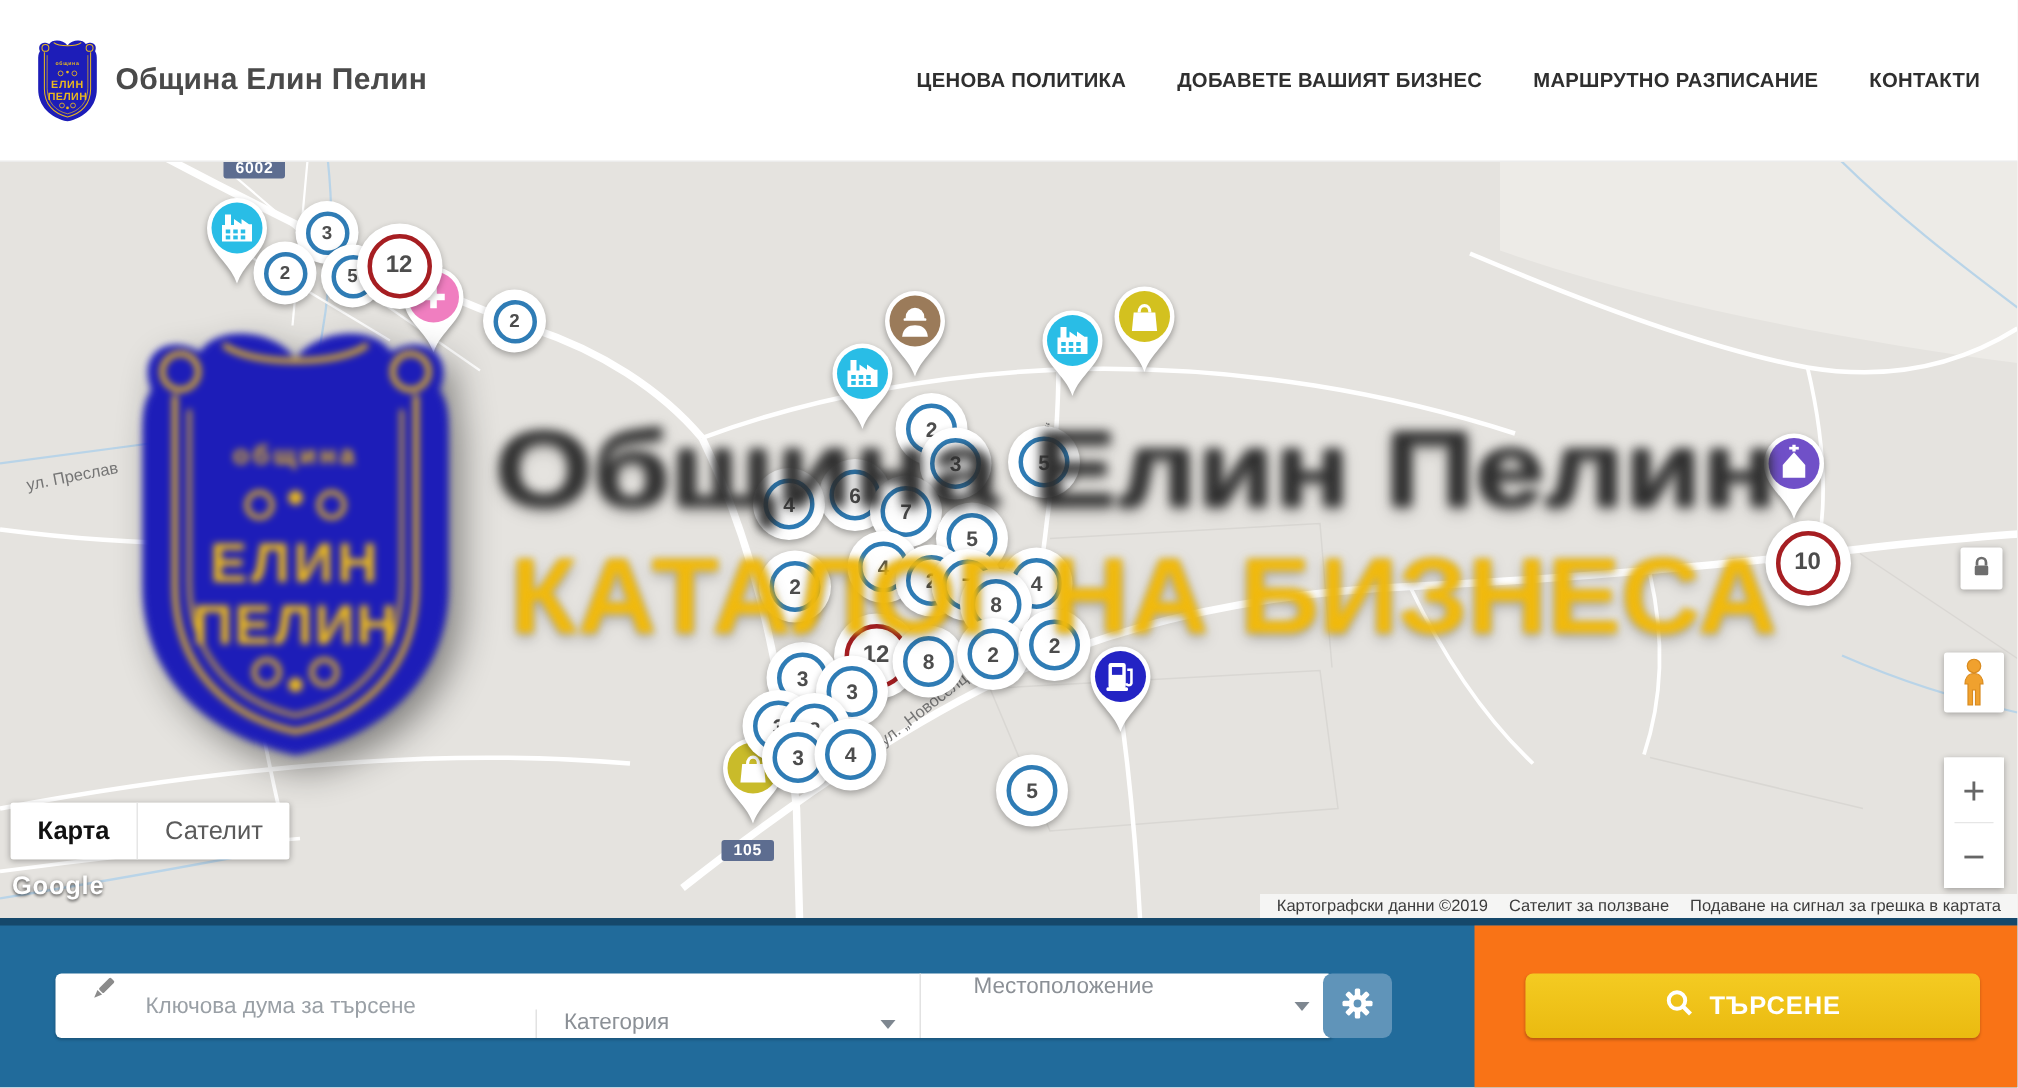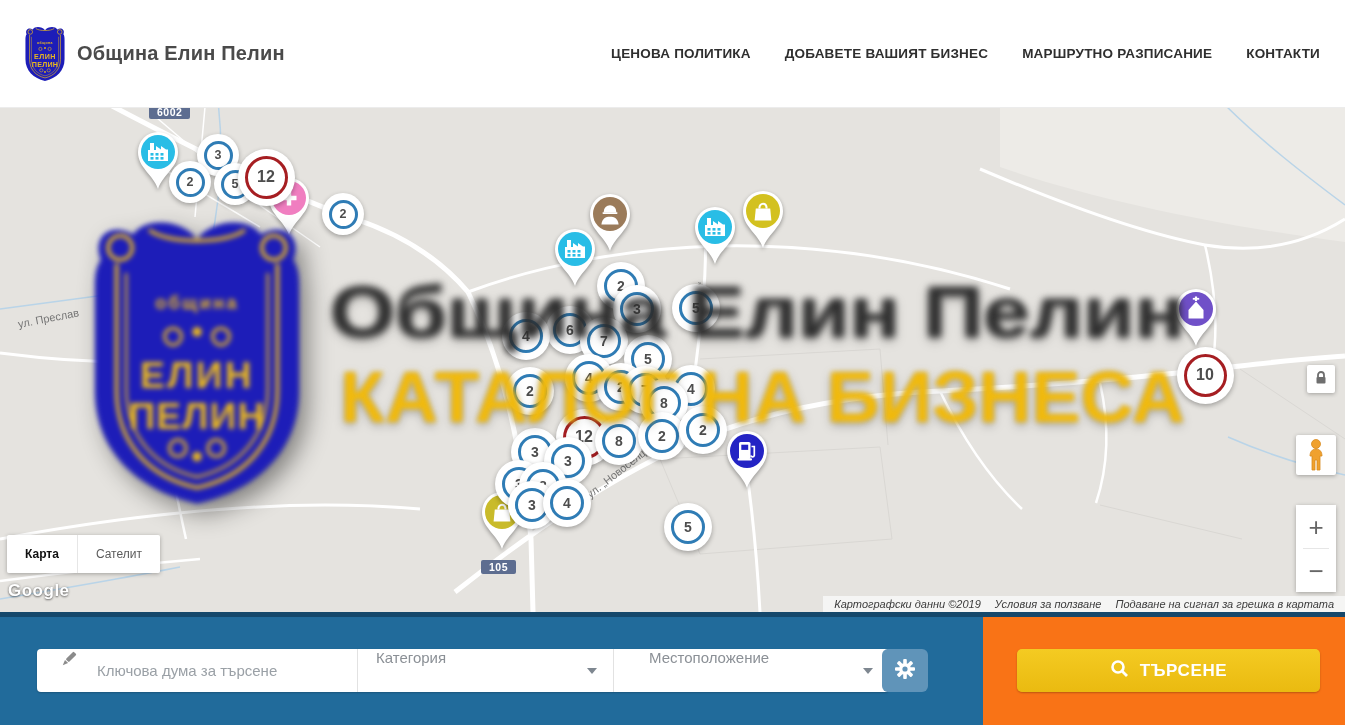--- a/index.html
+++ b/index.html
@@ -32,50 +32,50 @@
                  font-weight:bold;color:#4d4d4d;}
 
   #wm-crest{position:absolute;left:76px;top:106px;width:242px;height:300px;z-index:5;
             filter:blur(2.5px) drop-shadow(8px 10px 12px rgba(0,0,0,.45));}
   #wm-crest svg{width:100%;height:100%;}
   .wm-line{position:absolute;z-index:5;pointer-events:none;}
   #wm1{left:330px;top:160px;filter:blur(3.5px) drop-shadow(0 3px 4px rgba(0,0,0,.35));}
   #wm2{left:340px;top:245px;filter:blur(2.5px) drop-shadow(0 3px 4px rgba(0,0,0,.3));}
 
   .maptype{position:absolute;left:7px;top:428px;z-index:8;display:flex;box-shadow:0 1px 4px rgba(0,0,0,.3);border-radius:2px;overflow:hidden;}
-  .maptype button{height:38px;background:#fff;border:none;font-family:inherit;font-size:12px;cursor:pointer;padding:0 18px;}
+  .maptype button{height:38px;background:#fff;border:none;font-family:inherit;font-size:17px;cursor:pointer;padding:0 18px;}
   .maptype .mt-map{font-weight:bold;color:#111;border-right:1px solid #e6e6e6;}
   .maptype .mt-sat{color:#5b5b5b;}
 
   .glogo{position:absolute;left:8px;top:474px;z-index:8;color:#fff;font-size:17px;font-weight:bold;letter-spacing:.5px;
          text-shadow:0 1px 2px rgba(0,0,0,.45),0 0 3px rgba(0,0,0,.3);cursor:pointer;}
 
   .attr{position:absolute;right:0;top:489px;height:16px;z-index:8;background:rgba(248,248,248,.85);
-        display:flex;align-items:center;font-size:11px;color:#3c3c3c;padding:0 4px;font-style:italic;}
+        display:flex;align-items:center;font-size:11px;color:#3c3c3c;padding:0 4px;}
   .attr span,.attr a{padding:0 7px;color:#3c3c3c;text-decoration:none;white-space:nowrap;}
 
   .lockbtn{position:absolute;left:1307px;top:258px;width:28px;height:28px;z-index:8;background:#fff;border:none;
            border-radius:2px;box-shadow:0 1px 4px rgba(0,0,0,.3);display:flex;align-items:center;justify-content:center;cursor:pointer;}
   .pegman{position:absolute;left:1296px;top:328px;width:40px;height:40px;z-index:8;background:#fff;border:none;
           border-radius:2px;box-shadow:0 1px 4px rgba(0,0,0,.3);display:flex;align-items:center;justify-content:center;cursor:grab;}
   .zoomctl{position:absolute;left:1296px;top:398px;width:40px;z-index:8;background:#fff;border-radius:2px;
            box-shadow:0 1px 4px rgba(0,0,0,.3);display:flex;flex-direction:column;align-items:stretch;}
   .zoomctl button{height:43px;background:#fff;border:none;font-size:26px;color:#666;cursor:pointer;line-height:1;font-family:inherit;}
   .zdiv{height:1px;background:#e6e6e6;margin:0 7px;}
 
   
   #searchbar{position:absolute;left:0;top:612px;width:1345px;height:113px;box-sizing:border-box;
              background:#216b9b;border-top:5px solid #15486b;z-index:20;}
   .rightpanel{position:absolute;left:983px;top:0;right:0;bottom:0;background:#f97316;}
   .fields{position:absolute;left:37px;top:32px;height:43px;display:flex;background:#fff;border-radius:4px;
           box-shadow:0 1px 2px rgba(0,0,0,.2);z-index:2;}
   .field{display:flex;position:relative;}
   .field+.field{border-left:1px solid #e2e2e2;}
   .f-keyword{width:320px;}
-  .f-cat{width:255px;}
+  .f-cat{width:255px;margin-top:24px;}
   .f-loc{width:258px;cursor:pointer;padding-left:17px;}
   .f-cat{cursor:pointer;}
   .pencil{margin-left:22px;display:flex;}
   .f-keyword input{border:none;outline:none;flex:1;margin-left:16px;margin-right:10px;font-family:inherit;
                    font-size:15px;color:#444;background:transparent;}
   .f-keyword input::placeholder{color:#9aa0a6;opacity:1;}
   .selval{margin-left:18px;font-size:15px;color:#8b9096;}
   .caret{position:absolute;right:16px;top:50%;margin-top:-3px;width:0;height:0;
          border-left:5px solid transparent;border-right:5px solid transparent;border-top:6px solid #7e8790;}
   .gearbtn{position:absolute;left:882px;top:32px;width:46px;height:43px;border:none;border-radius:6px;background:#6094b9;
@@ -386,21 +386,21 @@
 
     <div class="maptype">
       <button class="mt-map">Карта</button>
       <button class="mt-sat">Сателит</button>
     </div>
 
     <div class="glogo">Google</div>
 
     <div class="attr">
       <span>Картографски данни ©2019</span>
-      <a>Условия за ползване</a>
+      <a>Сателит за ползване</a>
       <a>Подаване на сигнал за грешка в картата</a>
     </div>
 
     <button class="lockbtn">
       <span>
         <svg width="16" height="16" viewBox="0 0 16 16">
           <path d="M5,7 V5 a3,3 0 0 1 6,0 V7" stroke="#6e6e6e" stroke-width="1.8" fill="none"></path>
           <rect x="3.5" y="7" width="9" height="6.5" rx="1" fill="#6e6e6e"></rect>
         </svg>
       </span>

